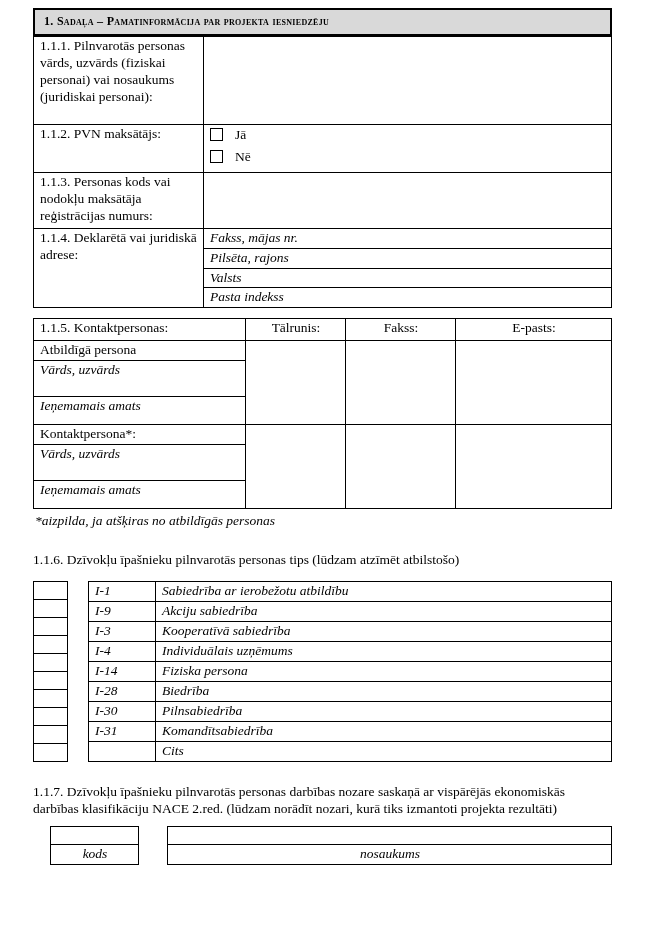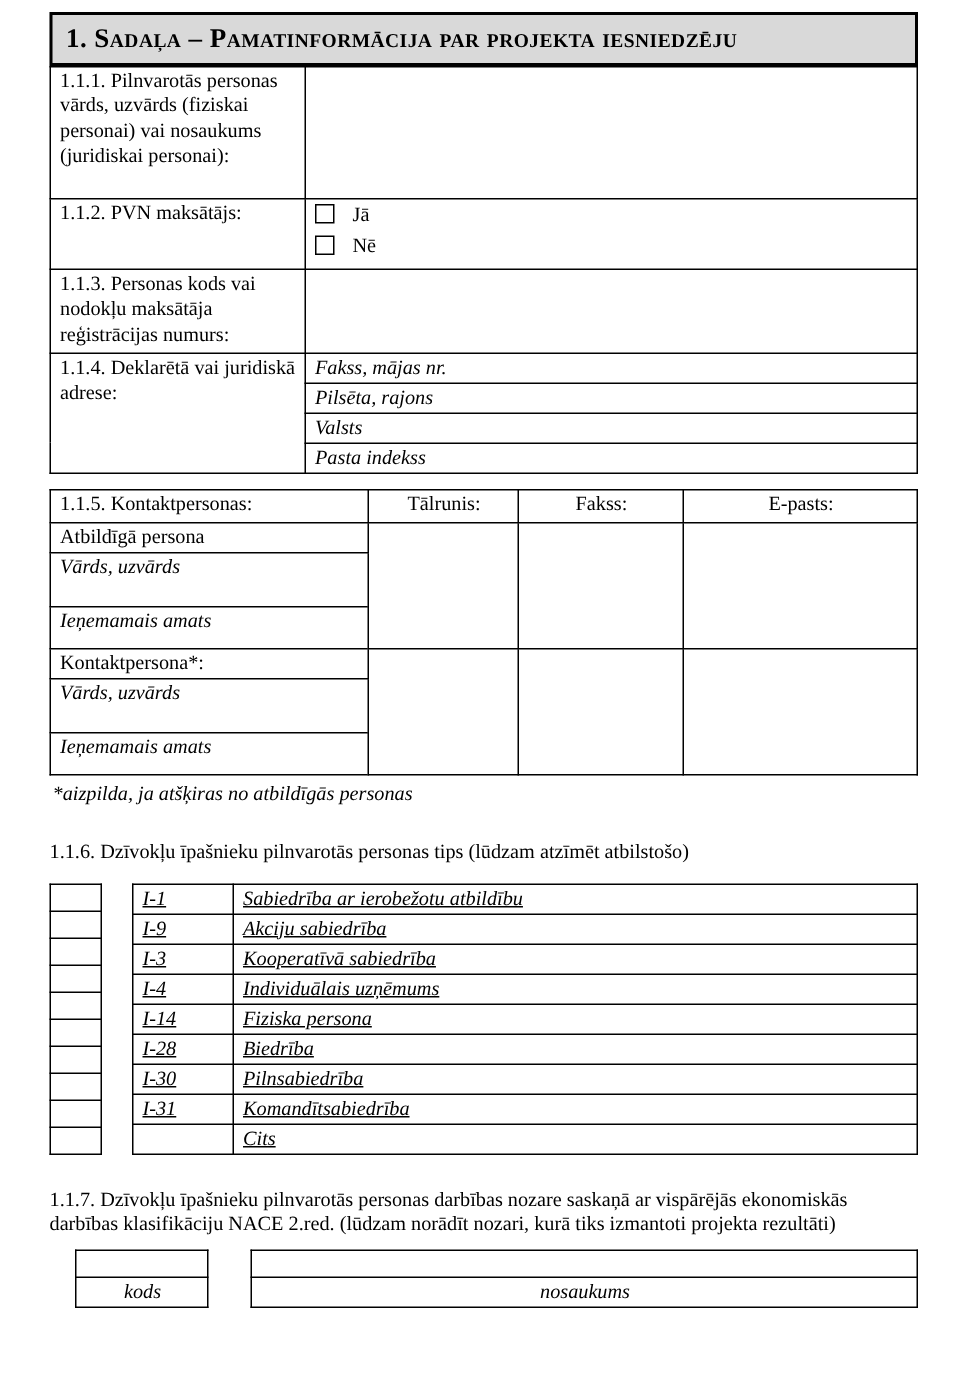--- a/index.html
+++ b/index.html
@@ -9,21 +9,21 @@
     background: #ffffff; color: #000000;
     font-family: "Liberation Serif", serif;
     font-size: 13.5px; line-height: 1.25;
   }
   .page { padding: 8px 33px 0 33px; }
 
   .section-bar {
     border: 2px solid #000; background: #d9d9d9;
     padding: 4px 9px 5px 9px;
     font-weight: 700; font-variant: small-caps;
-    font-size: 18px; letter-spacing: .3px;
+    font-size: 12px; letter-spacing: .3px;
   }
 
   .sub-title { font-weight: 700; font-size: 14px; margin: 16px 0 2px 0; }
 
   table { border-collapse: collapse; width: 100%; table-layout: fixed; }
   td { border: 1px solid #000; padding: 1px 5px 1px 6px; vertical-align: top; }
   .italic { font-style: italic; }
   .center { text-align: center; }
 
   
@@ -44,21 +44,21 @@
   .t2 td.r-s { height: 20px; }
   .t2 td.r-t { height: 36px; }
   .t2 td.r-m { height: 28px; }
   .footnote { font-style: italic; margin: 4px 0 0 2px; }
 
   
   .p-title { margin-top: 22px; }
   .types-wrap { display: flex; margin-top: 12px; }
   .cb-col { width: 35px; flex: 0 0 35px; }
   .cb-col td { height: 18px; padding: 0; }
-  .types-table { flex: 1; margin-left: 20px; text-decoration: underline; }
+  .types-table { flex: 1; margin-left: 20px; }
   .types-table td { height: 18px; }
 
   
   .nace-title { margin-top: 22px; }
   .nace-row { display: flex; margin-top: 8px; }
   .kods-t { width: 89px; flex: 0 0 89px; margin-left: 17px; }
   .nos-t { flex: 1; margin-left: 28px; }
   .nace-row td.empty { height: 18px; }
   .nace-row td.lbl { height: 20px; }
 </style>

